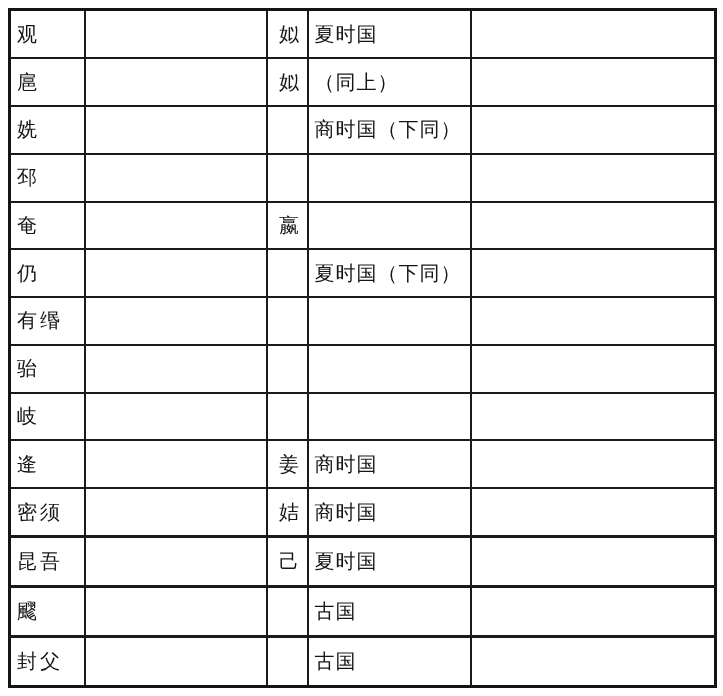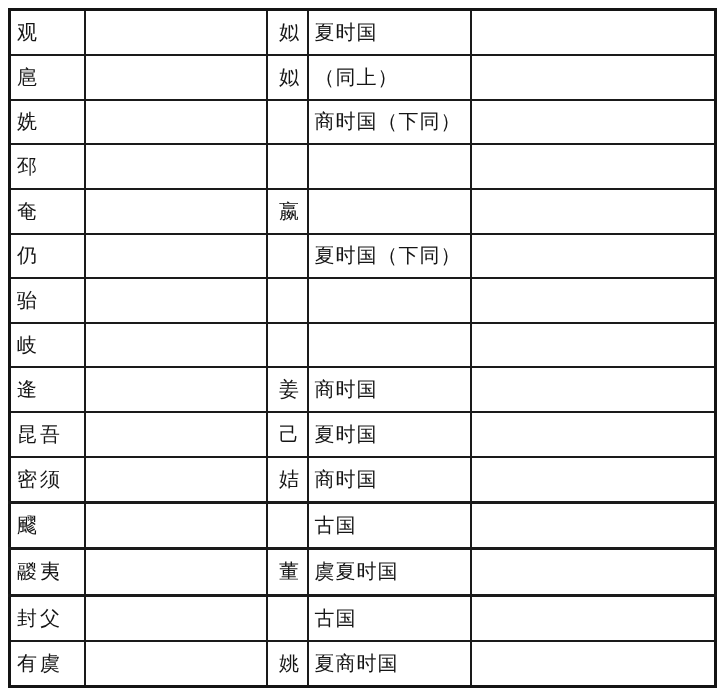--- a/index.html
+++ b/index.html
@@ -99,20 +99,27 @@
     <td class="c5"></td>
   </tr>
         <tr>
     <td class="c1">仍</td>
     <td class="c2"></td>
     <td class="c3"></td>
     <td class="c4">夏时国（下同）</td>
     <td class="c5"></td>
   </tr>
         <tr>
+    <td class="c1">有缗</td>
+    <td class="c2"></td>
+    <td class="c3"></td>
+    <td class="c4"></td>
+    <td class="c5"></td>
+  </tr>
+        <tr>
     <td class="c1">骀</td>
     <td class="c2"></td>
     <td class="c3"></td>
     <td class="c4"></td>
     <td class="c5"></td>
   </tr>
         <tr>
     <td class="c1">岐</td>
     <td class="c2"></td>
     <td class="c3"></td>
@@ -120,56 +127,42 @@
     <td class="c5"></td>
   </tr>
         <tr>
     <td class="c1">逄</td>
     <td class="c2"></td>
     <td class="c3">姜</td>
     <td class="c4">商时国</td>
     <td class="c5"></td>
   </tr>
         <tr>
+    <td class="c1">密须</td>
+    <td class="c2"></td>
+    <td class="c3">姞</td>
+    <td class="c4">商时国</td>
+    <td class="c5"></td>
+  </tr>
+        <tr>
     <td class="c1">昆吾</td>
     <td class="c2"></td>
     <td class="c3">己</td>
     <td class="c4">夏时国</td>
-    <td class="c5"></td>
-  </tr>
-        <tr>
-    <td class="c1">密须</td>
-    <td class="c2"></td>
-    <td class="c3">姞</td>
-    <td class="c4">商时国</td>
     <td class="c5"></td>
   </tr>
         <tr>
     <td class="c1">飂</td>
     <td class="c2"></td>
     <td class="c3"></td>
     <td class="c4">古国</td>
     <td class="c5"></td>
   </tr>
         <tr>
-    <td class="c1">鬷夷</td>
-    <td class="c2"></td>
-    <td class="c3">董</td>
-    <td class="c4">虞夏时国</td>
-    <td class="c5"></td>
-  </tr>
-        <tr>
     <td class="c1">封父</td>
     <td class="c2"></td>
     <td class="c3"></td>
     <td class="c4">古国</td>
-    <td class="c5"></td>
-  </tr>
-        <tr>
-    <td class="c1">有虞</td>
-    <td class="c2"></td>
-    <td class="c3">姚</td>
-    <td class="c4">夏商时国</td>
     <td class="c5"></td>
   </tr>
       </tbody>
   </table>
 </div>
 
 </body></html>

